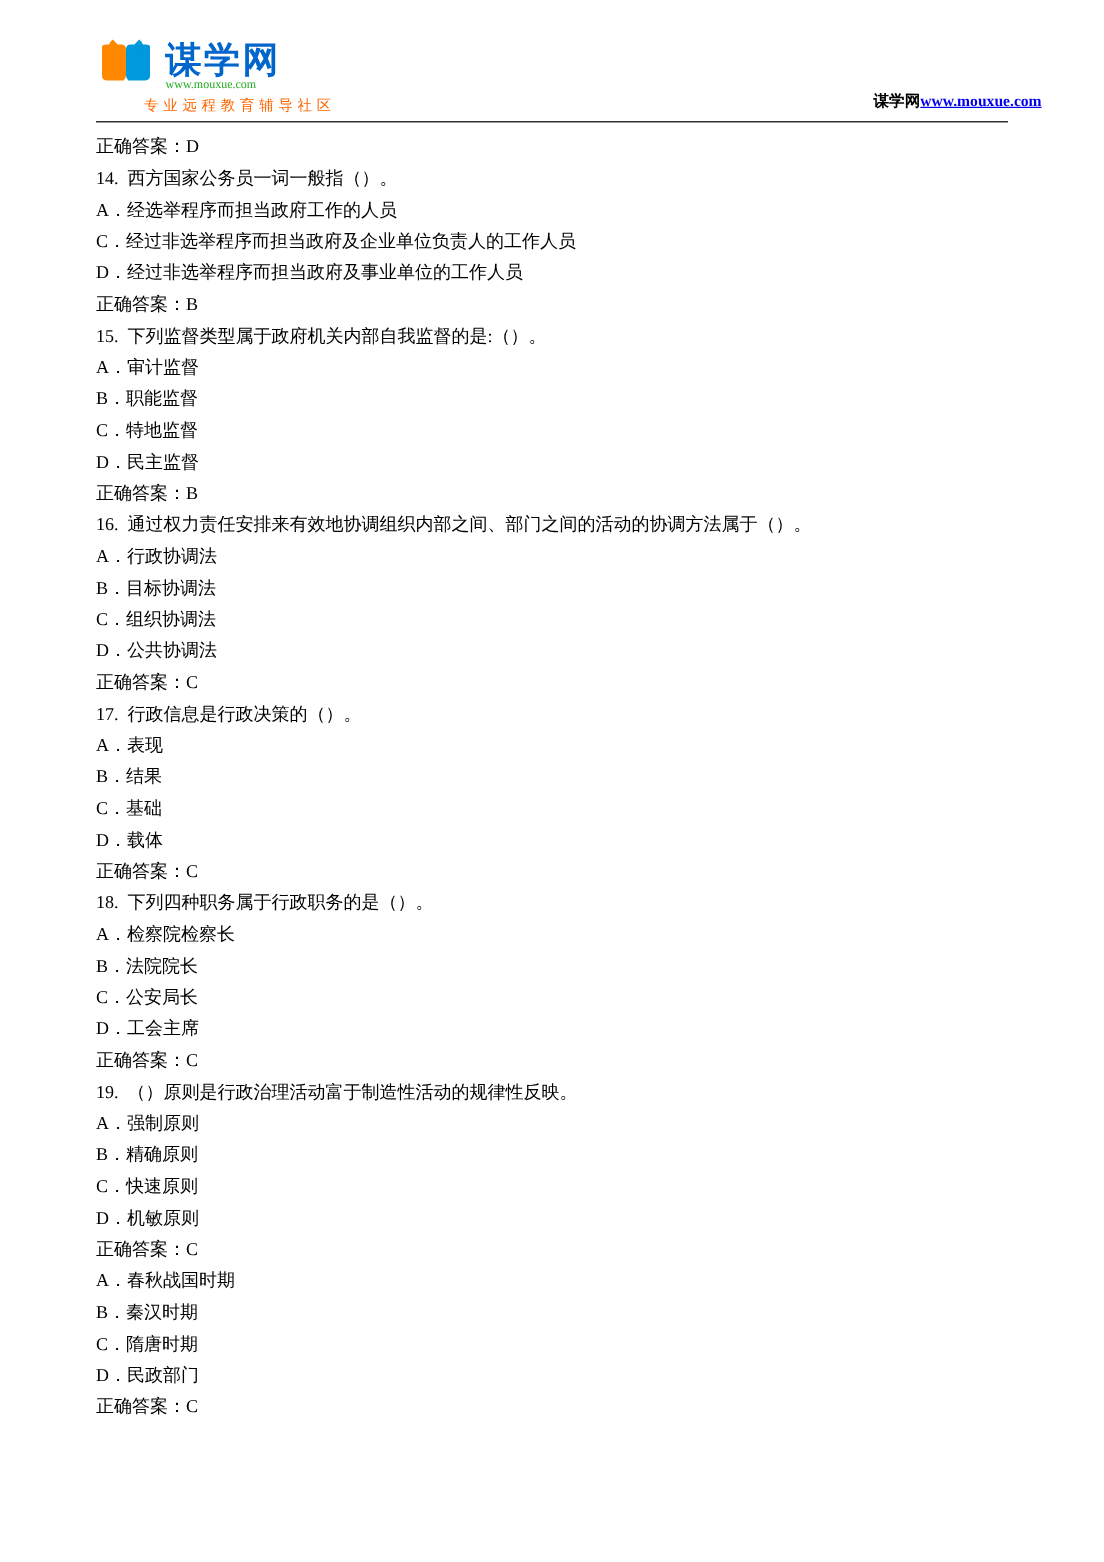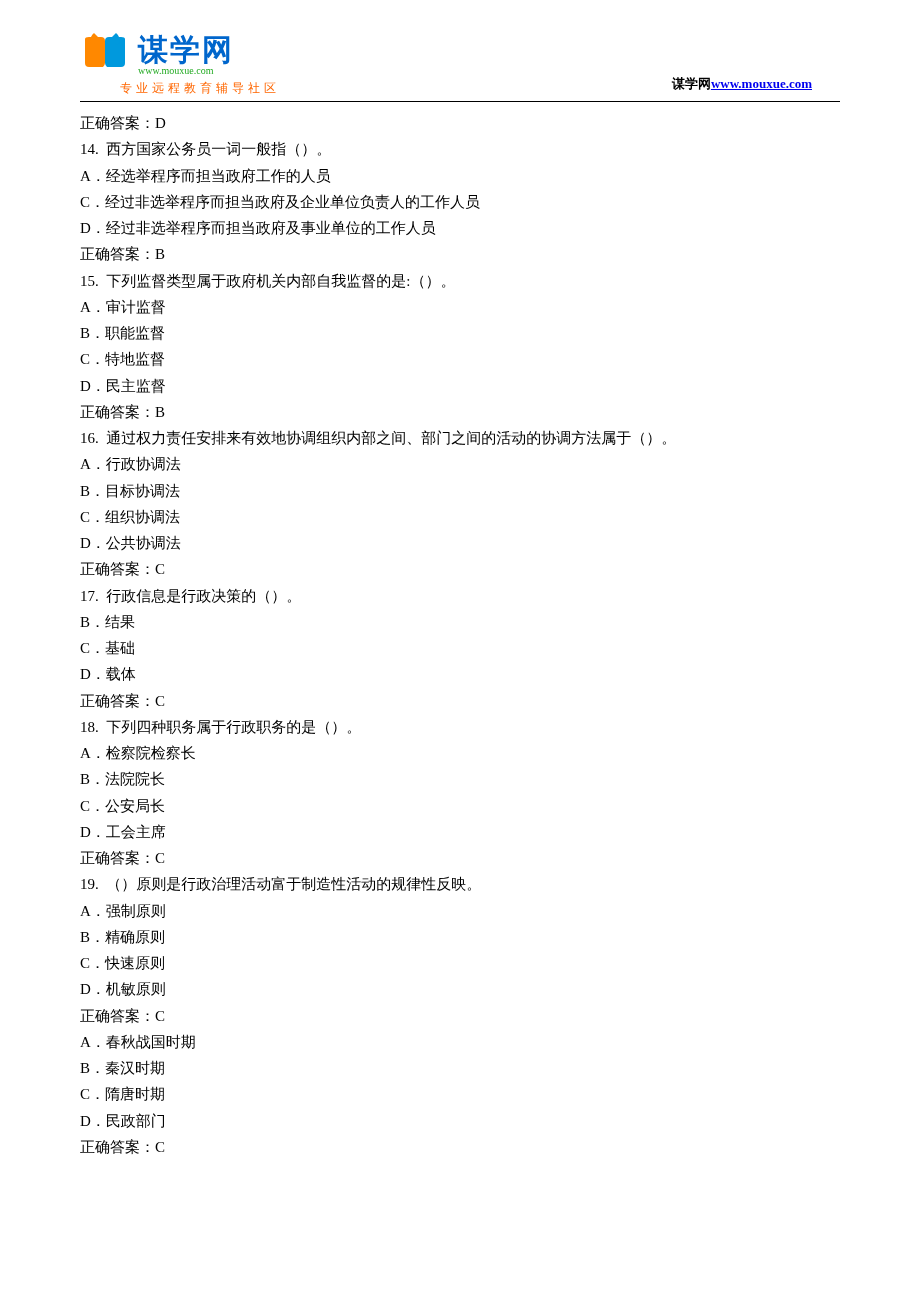--- a/index.html
+++ b/index.html
@@ -10,21 +10,21 @@
     body {
       width: 920px;
       height: 1302px;
       background: #ffffff;
       font-family: "SimSun", "宋体", serif;
       font-size: 15px;
       color: #000000;
       position: relative;
     }
     .header {
-      padding: 30px 108px 0 80px;
+      padding: 30px 52px 0 80px;
       display: flex;
       justify-content: space-between;
       align-items: flex-end;
     }
     .logo-area {
       display: flex;
       flex-direction: column;
     }
     .logo-top {
       display: flex;
@@ -120,20 +120,21 @@
     <div class="line">C．特地监督</div>
     <div class="line">D．民主监督</div>
     <div class="line">正确答案：B</div>
     <div class="line">16.  通过权力责任安排来有效地协调组织内部之间、部门之间的活动的协调方法属于（）。</div>
     <div class="line">A．行政协调法</div>
     <div class="line">B．目标协调法</div>
     <div class="line">C．组织协调法</div>
     <div class="line">D．公共协调法</div>
     <div class="line">正确答案：C</div>
     <div class="line">17.  行政信息是行政决策的（）。</div>
+    <div class="line">A．表现</div>
     <div class="line">B．结果</div>
     <div class="line">C．基础</div>
     <div class="line">D．载体</div>
     <div class="line">正确答案：C</div>
     <div class="line">18.  下列四种职务属于行政职务的是（）。</div>
     <div class="line">A．检察院检察长</div>
     <div class="line">B．法院院长</div>
     <div class="line">C．公安局长</div>
     <div class="line">D．工会主席</div>
     <div class="line">正确答案：C</div>

